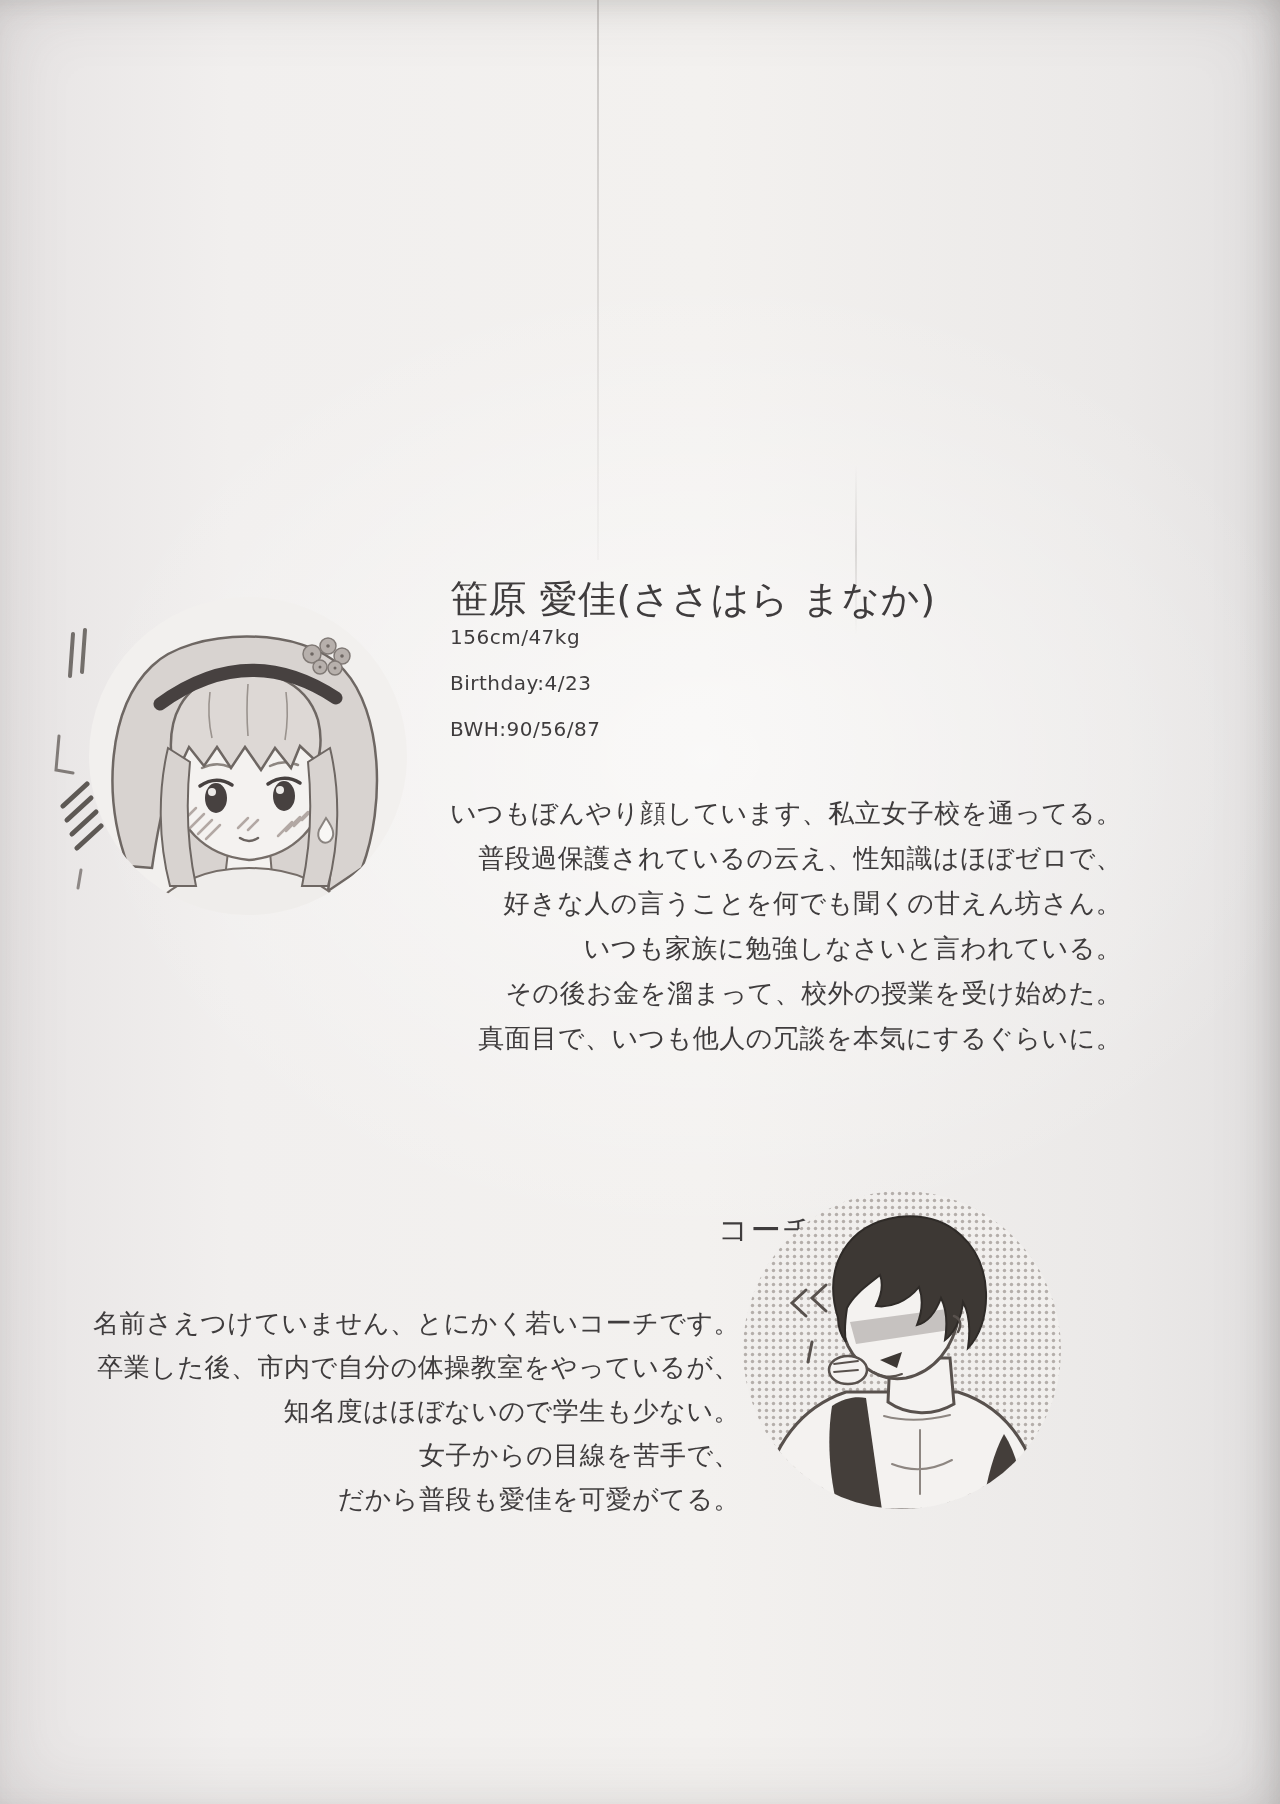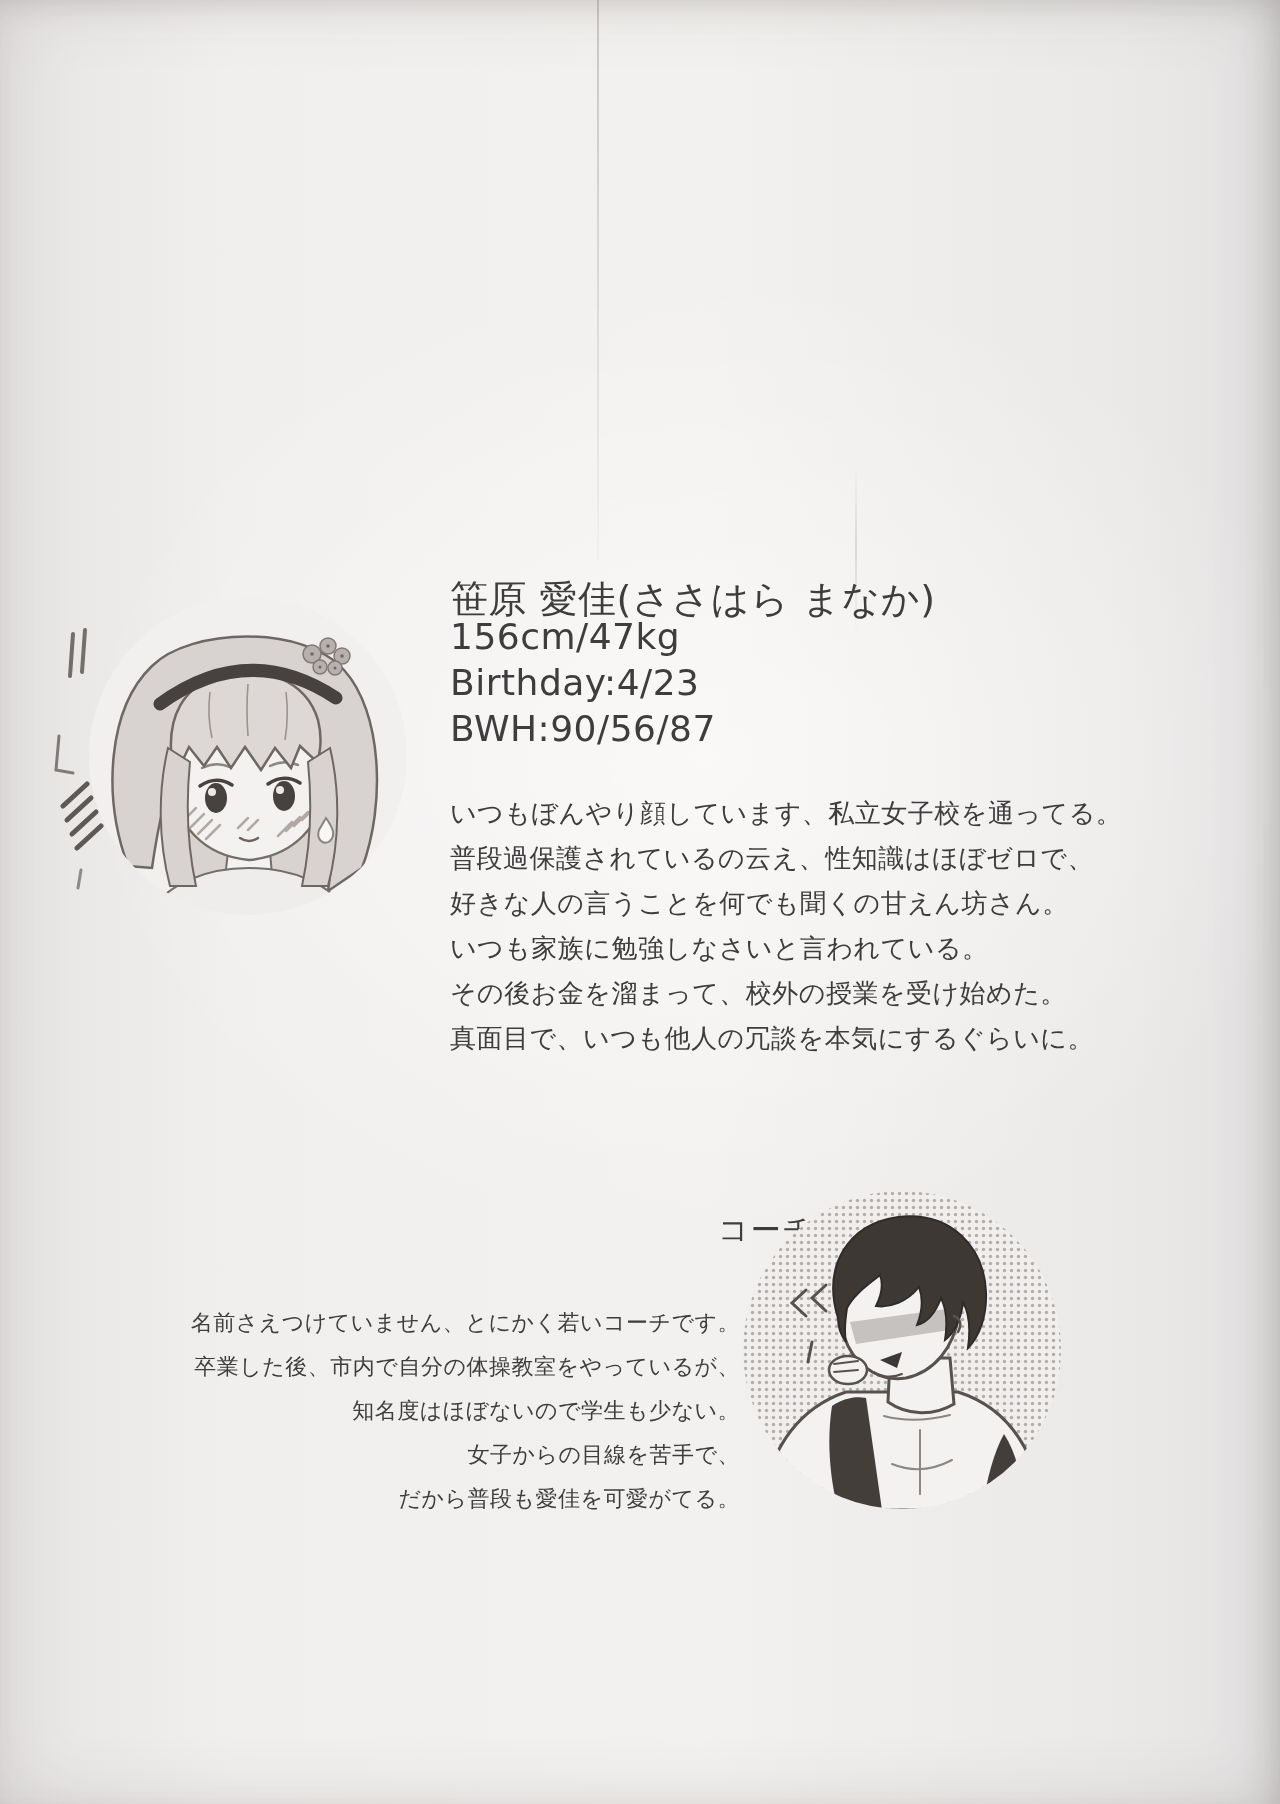--- a/index.html
+++ b/index.html
@@ -12,24 +12,24 @@
     color:#3f3c3d;
     background:
       radial-gradient(ellipse 900px 700px at 55% 42%, rgba(255,255,255,0.55), rgba(255,255,255,0) 70%),
       linear-gradient(to right, #e7e4e4 0%, #f1efee 18%, #f3f1ef 55%, #ebe9e8 88%, #e3e1e1 100%),
       #efedec;
     box-shadow:inset 0 0 70px rgba(95,90,87,0.16), inset -22px 0 34px -18px rgba(95,90,87,0.22), inset 0 18px 30px -16px rgba(95,90,87,0.14);
   }
   .seam{position:absolute;pointer-events:none;}
   .txt{position:absolute;white-space:nowrap;}
   .char-name{font-size:38px;letter-spacing:0.5px;}
-  .char-stats{font-size:36px;line-height:46px;letter-spacing:0.5px;}
+  .char-stats{font-size:20px;line-height:46px;letter-spacing:0.5px;}
   .char-desc{font-size:26px;line-height:45px;letter-spacing:0.5px;}
   .coach-title{font-size:30px;letter-spacing:2px;}
-  .coach-desc{font-size:22px;line-height:44px;letter-spacing:0.5px;text-align:right;}
+  .coach-desc{font-size:26px;line-height:44px;letter-spacing:0.5px;text-align:right;}
   .portrait{position:absolute;}
   svg{display:block;}
 </style>
 </head>
 <body>
 
 <div class="page">
 
   <div class="seam" style="left:597px;top:0;width:2px;height:560px;
               background:linear-gradient(to bottom, rgba(150,145,142,0.45), rgba(150,145,142,0.05));"></div>
@@ -135,21 +135,21 @@
   </div>
 
   <div class="txt char-name" style="left:450px;top:574px;">笹原 愛佳(ささはら まなか)</div>
 
   <div class="txt char-stats" style="left:450px;top:614px;">
     <div>156cm/47kg</div>
     <div>Birthday:4/23</div>
     <div>BWH:90/56/87</div>
   </div>
 
-  <div class="txt char-desc" style="left:450px;top:791px;">
+  <div class="txt char-desc" style="left:450px;top:791px;text-align:right;">
     <div>いつもぼんやり顔しています、私立女子校を通ってる。</div>
     <div>普段過保護されているの云え、性知識はほぼゼロで、</div>
     <div>好きな人の言うことを何でも聞くの甘えん坊さん。</div>
     <div>いつも家族に勉強しなさいと言われている。</div>
     <div>その後お金を溜まって、校外の授業を受け始めた。</div>
     <div>真面目で、いつも他人の冗談を本気にするぐらいに。</div>
   </div>
 
   <div class="txt coach-title" style="left:718px;top:1210px;">コーチ</div>
 

